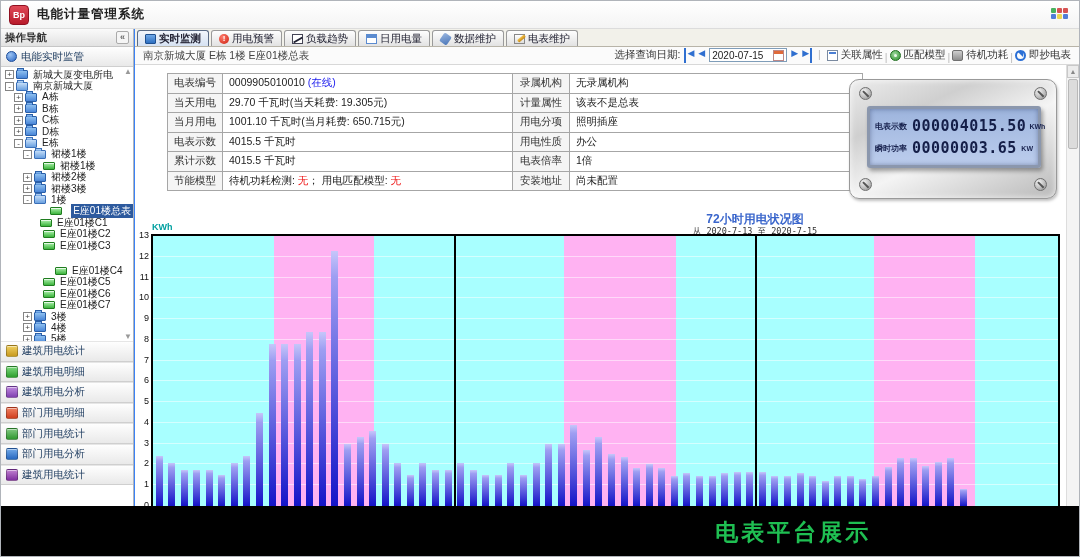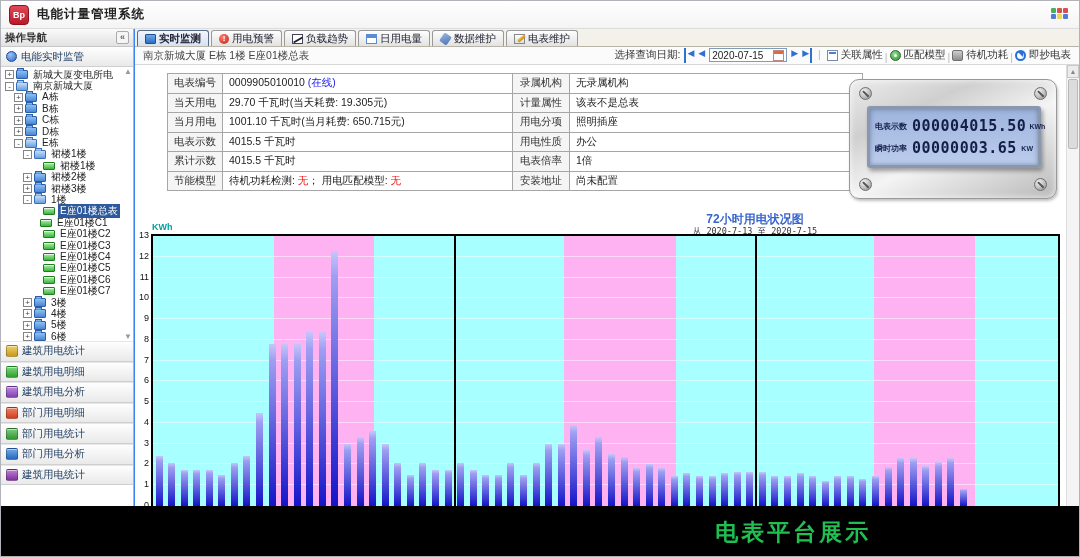--- a/index.html
+++ b/index.html
@@ -238,41 +238,41 @@
         <div class="trow" style="padding-left: 22px;">
           <span class="texp">+</span>
           <span class="ic-folder"></span>
           <span class="tlabel">裙楼3楼</span>
         </div>
         <div class="trow" style="padding-left: 22px;">
           <span class="texp">-</span>
           <span class="ic-folder-open"></span>
           <span class="tlabel">1楼</span>
         </div>
+        <div class="trow" style="padding-left: 31px; justify-content: space-between;">
+          <span class="tspace"></span>
+          <span class="ic-meter"></span>
+          <span class="tlabel sel">E座01楼总表</span>
+        </div>
+        <div class="trow" style="padding-left: 28px;">
+          <span class="tspace"></span>
+          <span class="ic-meter"></span>
+          <span class="tlabel">E座01楼C1</span>
+        </div>
         <div class="trow" style="padding-left: 31px;">
           <span class="tspace"></span>
           <span class="ic-meter"></span>
-          <span class="tlabel sel">E座01楼总表</span>
-        </div>
-        <div class="trow" style="padding-left: 28px;">
-          <span class="tspace"></span>
-          <span class="ic-meter"></span>
-          <span class="tlabel">E座01楼C1</span>
+          <span class="tlabel">E座01楼C2</span>
         </div>
         <div class="trow" style="padding-left: 31px;">
           <span class="tspace"></span>
           <span class="ic-meter"></span>
-          <span class="tlabel">E座01楼C2</span>
-        </div>
-        <div class="trow" style="padding-left: 31px;">
-          <span class="tspace"></span>
-          <span class="ic-meter"></span>
           <span class="tlabel">E座01楼C3</span>
         </div>
-        <div class="trow" style="padding-left: 31px;">
+        <div class="trow" style="padding-left: 43px; margin-top: 14px;">
           <span class="tspace"></span>
           <span class="ic-meter"></span>
           <span class="tlabel">E座01楼C4</span>
         </div>
         <div class="trow" style="padding-left: 31px;">
           <span class="tspace"></span>
           <span class="ic-meter"></span>
           <span class="tlabel">E座01楼C5</span>
         </div>
         <div class="trow" style="padding-left: 31px;">

